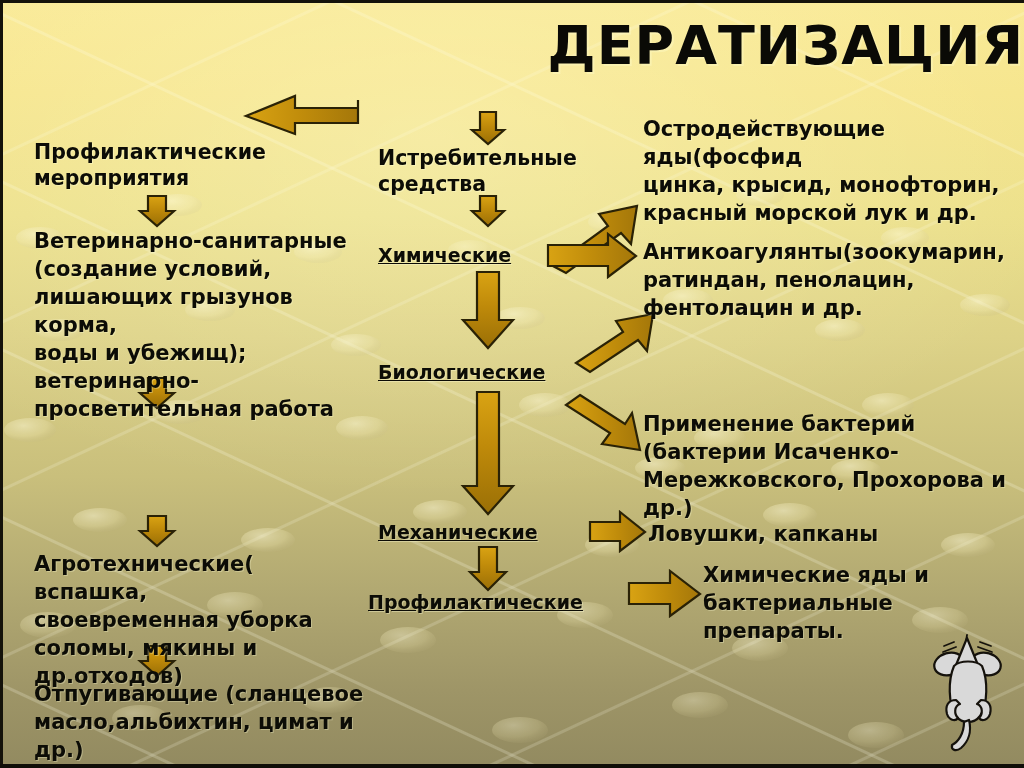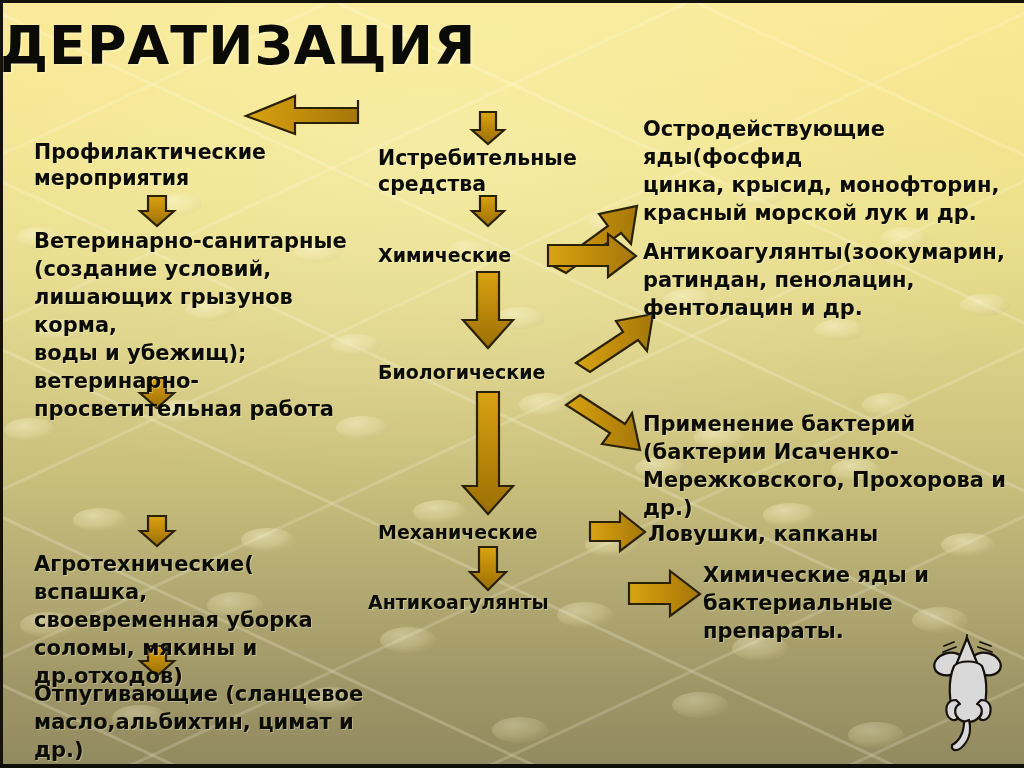--- a/index.html
+++ b/index.html
@@ -87,21 +87,21 @@
     position: absolute;
     inset: 0;
   }
   .arrows { pointer-events: none; }
 
   
   #title {
     position: absolute;
     left: 0; right: 0;
     top: 14px;
-    text-align: left;
+    text-align: right;
     font-size: 54px;
     font-weight: bold;
     letter-spacing: 1px;
     color: #0a0a06;
     text-shadow: 2px 2px 0 rgba(255,255,210,0.35);
     white-space: nowrap;
   }
   .hdr {
     position: absolute;
     font-size: 20.5px;
@@ -120,20 +120,21 @@
     white-space: pre-line;
   }
   .mid {
     position: absolute;
     font-size: 19px;
     font-weight: bold;
     line-height: 1.3;
     color: #0c0c06;
     text-shadow: 1px 1px 0 rgba(255,255,215,0.38);
     white-space: nowrap;
+    text-decoration: underline;
   }
   .ctr { text-align: left; }
 
   
   #mouse-figure {
     position: absolute;
     left: 918px;
     top: 630px;
     width: 100px;
     height: 130px;
@@ -304,21 +305,21 @@
 
   <div class="hdr ctr" style="left:378px; top:146px; width:220px;">Истребительные
 средства</div>
 
   <div class="mid ctr" style="left:378px; top:243px; width:220px;">Химические</div>
 
   <div class="mid ctr" style="left:378px; top:360px; width:220px;">Биологические</div>
 
   <div class="mid ctr" style="left:378px; top:520px; width:220px;">Механические</div>
 
-  <div class="mid ctr" style="left:368px; top:590px; width:240px;">Антикоагулянты</div>
+  <div class="mid ctr" style="left:368px; top:590px; width:240px;">Профилактические</div>
 
   <div class="blk" style="left:643px; top:116px; width:380px;">Остродействующие
 яды(фосфид
 цинка, крысид, монофторин,
 красный морской лук и др.</div>
 
   <div class="blk" style="left:643px; top:239px; width:380px;">Антикоагулянты(зоокумарин,
 ратиндан, пенолацин,
 фентолацин и др.</div>
 

